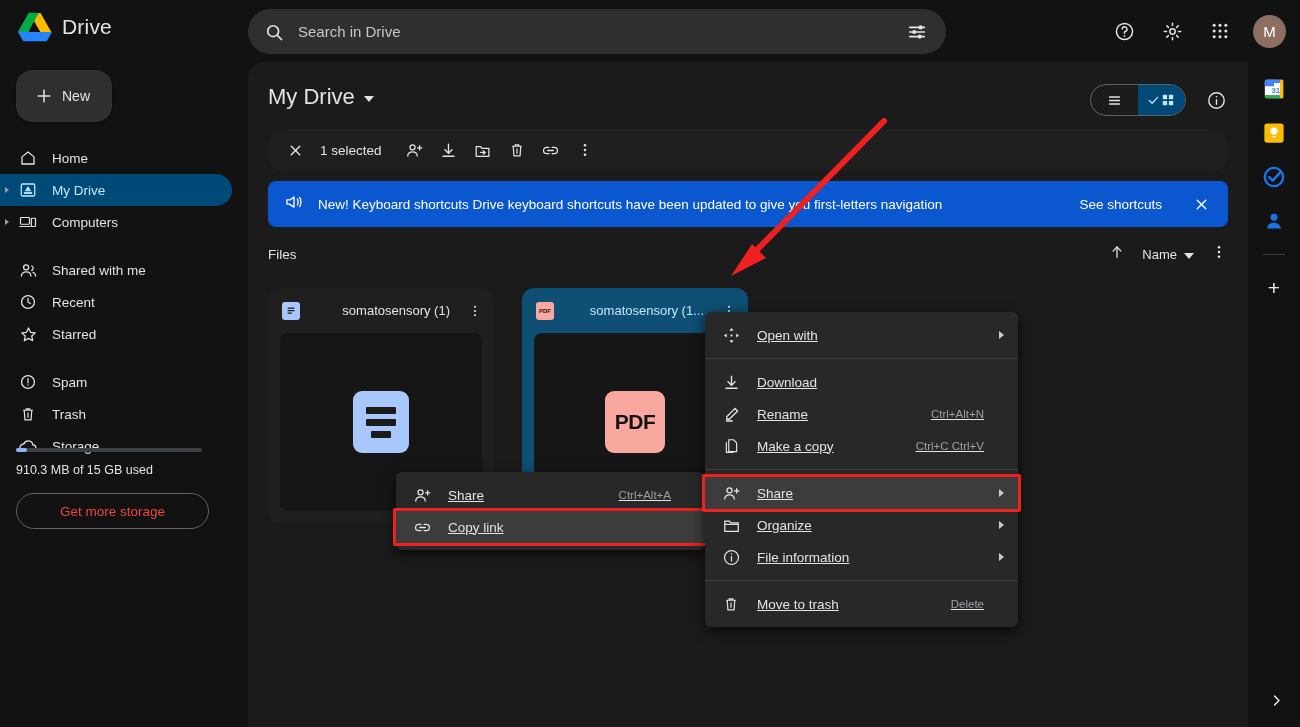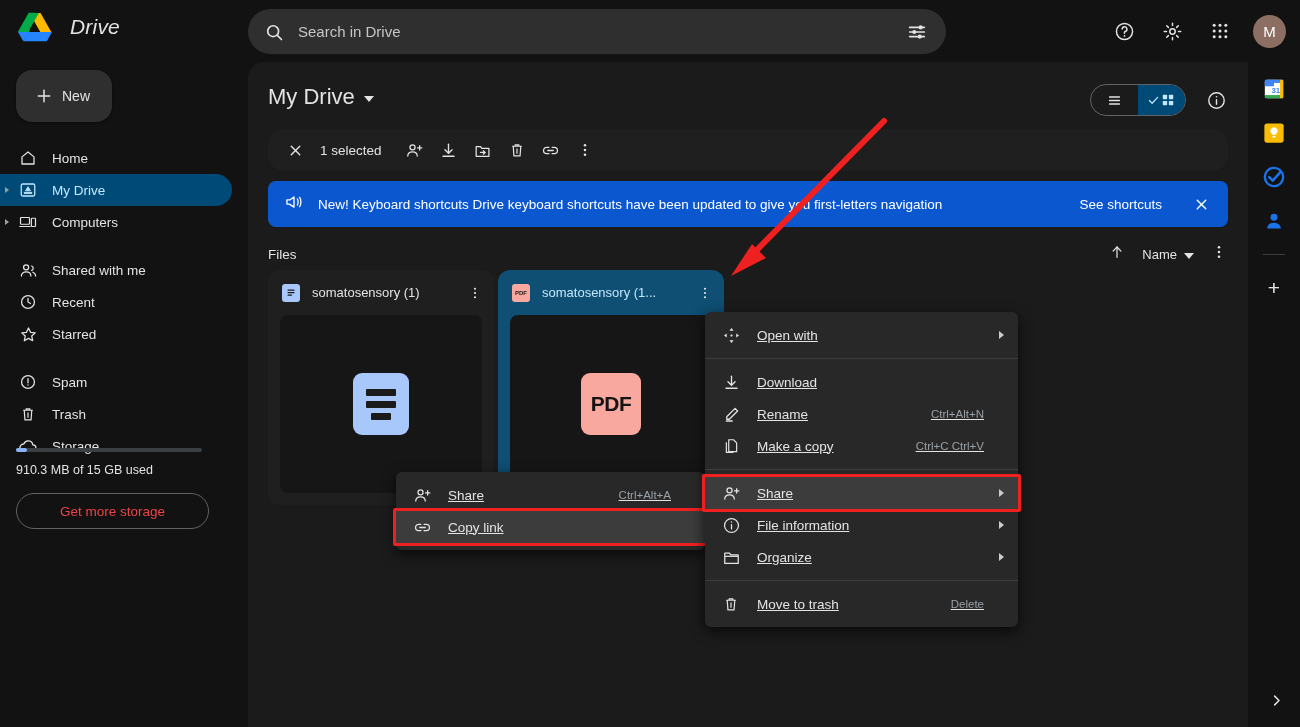--- a/index.html
+++ b/index.html
@@ -7,21 +7,21 @@
     width: 1300px; height: 727px;
     background: #121212;
     font-family: "Liberation Sans", sans-serif;
     overflow: hidden;
     color: #e3e3e3;
   }
   #app { position: relative; width: 1300px; height: 727px; }
 
   
   .topbar { position: absolute; left:0; top:0; width:1300px; height:62px; }
-  .brand { position:absolute; left:18px; top:12px; display:flex; align-items:center; gap:18px;font-style:italic; }
+  .brand { position:absolute; left:18px; top:12px; display:flex; align-items:center; gap:10px; }
   .drive-logo { width:34px; height:30px; position:relative; }
   .drive-word { font-size:21px; color:#e3e3e3; letter-spacing:.2px; }
 
   .searchwrap {
     position:absolute; left:248px; top:9px; width:698px; height:45px;
     background:#2f2f2f; border-radius:24px; display:flex; align-items:center;
   }
   .search-ico { margin-left:16px; width:20px; height:20px; flex:0 0 auto; }
   .search-input {
     flex:1; background:transparent; border:0; outline:0;
@@ -98,21 +98,21 @@
   .banner-txt { font-size:13.5px; color:#fff; flex:1; }
   .banner-txt b { font-weight:normal; }
   .banner-cta { font-size:13.5px; color:#fff; margin-right:14px; }
   .banner-x { width:22px; height:22px; display:flex; align-items:center; justify-content:center; }
 
   .fileshead { position:absolute; left:20px; top:178px; width:960px; height:28px; display:flex; align-items:center; }
   .fileslabel { font-size:13.5px; color:#e3e3e3; }
   .sortgroup { margin-left:auto; display:flex; align-items:center; gap:16px; }
   .sortname { font-size:13px; color:#e3e3e3; display:flex; align-items:center; gap:7px; }
 
-  .cards { position:absolute; left:20px; top:208px; display:flex; gap:4px; }
+  .cards { position:absolute; left:20px; top:226px; display:flex; gap:28px;text-align:right; }
   .card { width:226px; height:235px; background:#1f1f1f; border-radius:12px; padding:0; overflow:hidden; position:relative; }
   .card.sel { background:#0e4f73; }
   .cardhead { height:45px; display:flex; align-items:center; padding:0 6px 0 14px; gap:12px; }
   .ftype { width:18px; height:18px; border-radius:3px; display:flex; align-items:center; justify-content:center; font-size:6px; font-weight:bold; }
   .ftype.doc { background:#a8c7fa; }
   .ftype.pdf { background:#f9a8a0; color:#1b1b1b; }
   .cardname { font-size:13px; color:#e3e3e3; flex:1; white-space:nowrap; overflow:hidden; text-overflow:ellipsis; }
   .card.sel .cardname { color:#c2e7ff; }
   .kebab { width:26px; height:26px; display:flex; align-items:center; justify-content:center; flex:0 0 26px; }
   .thumb { position:absolute; left:12px; right:12px; top:45px; bottom:12px; background:#161616;
@@ -595,38 +595,38 @@
             <line x1="15.8" y1="8.8" x2="21.2" y2="8.8" stroke-linecap="round"></line>
           </svg>
       </span>
       <span class="mi-label">Share</span>
       <span class="mi-arrow"></span>
       <span class="redbox"></span>
     </div>
 
     <div class="mi">
       <span class="mi-ico">
+        <svg viewBox="0 0 24 24" width="19" height="19" fill="none" stroke="#e3e3e3" stroke-width="1.6" stroke-linejoin="round">
+          <path d="M3.5 6.5h6l1.6 2.2h9.4v10.8H3.5z"></path>
+            <line x1="3.5" y1="10.5" x2="20.5" y2="10.5"></line>
+          </svg>
+      </span>
+      <span class="mi-label">Organize</span>
+      <span class="mi-arrow"></span>
+    </div>
+
+    <div class="mi">
+      <span class="mi-ico">
         <svg viewBox="0 0 24 24" width="19" height="19" fill="none" stroke="#e3e3e3" stroke-width="1.6">
           <circle cx="12" cy="12" r="8.8"></circle>
             <line x1="12" y1="11" x2="12" y2="16.4" stroke-linecap="round"></line>
           <circle cx="12" cy="7.7" r=".95" fill="#e3e3e3" stroke="none"></circle>
           </svg>
       </span>
       <span class="mi-label">File information</span>
-      <span class="mi-arrow"></span>
-    </div>
-
-    <div class="mi">
-      <span class="mi-ico">
-        <svg viewBox="0 0 24 24" width="19" height="19" fill="none" stroke="#e3e3e3" stroke-width="1.6" stroke-linejoin="round">
-          <path d="M3.5 6.5h6l1.6 2.2h9.4v10.8H3.5z"></path>
-            <line x1="3.5" y1="10.5" x2="20.5" y2="10.5"></line>
-          </svg>
-      </span>
-      <span class="mi-label">Organize</span>
       <span class="mi-arrow"></span>
     </div>
 
     <div class="sep"></div>
 
     <div class="mi">
       <span class="mi-ico">
         <svg viewBox="0 0 24 24" width="18" height="18" fill="none" stroke="#e3e3e3" stroke-width="1.6" stroke-linejoin="round">
           <path d="M5.5 7h13M9.5 7V5.2h5V7M7 7l.9 12.8h8.2L17 7"></path>
             <line x1="12" y1="10" x2="12" y2="17"></line>

